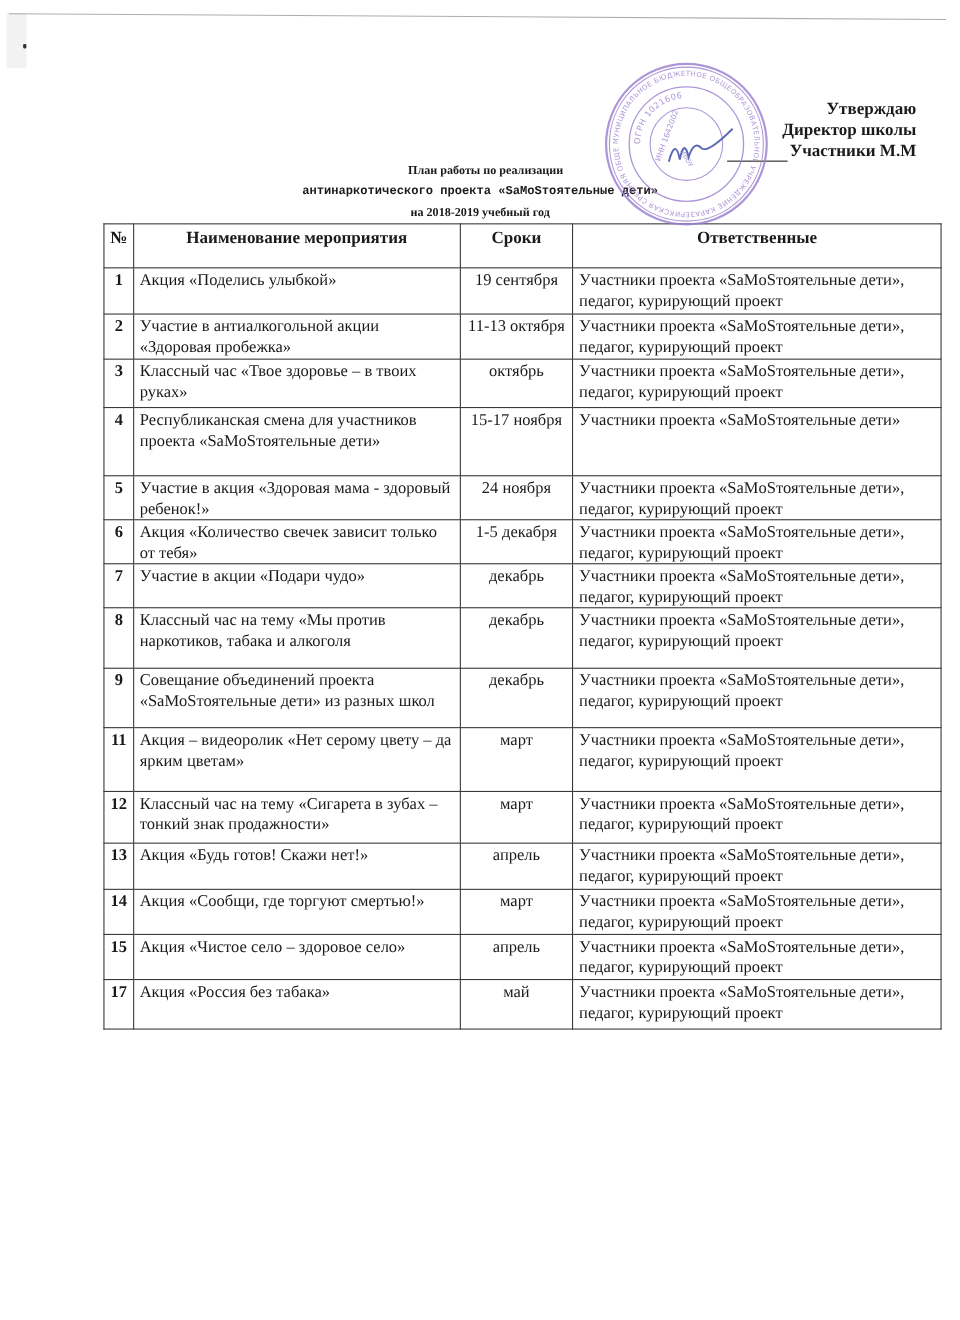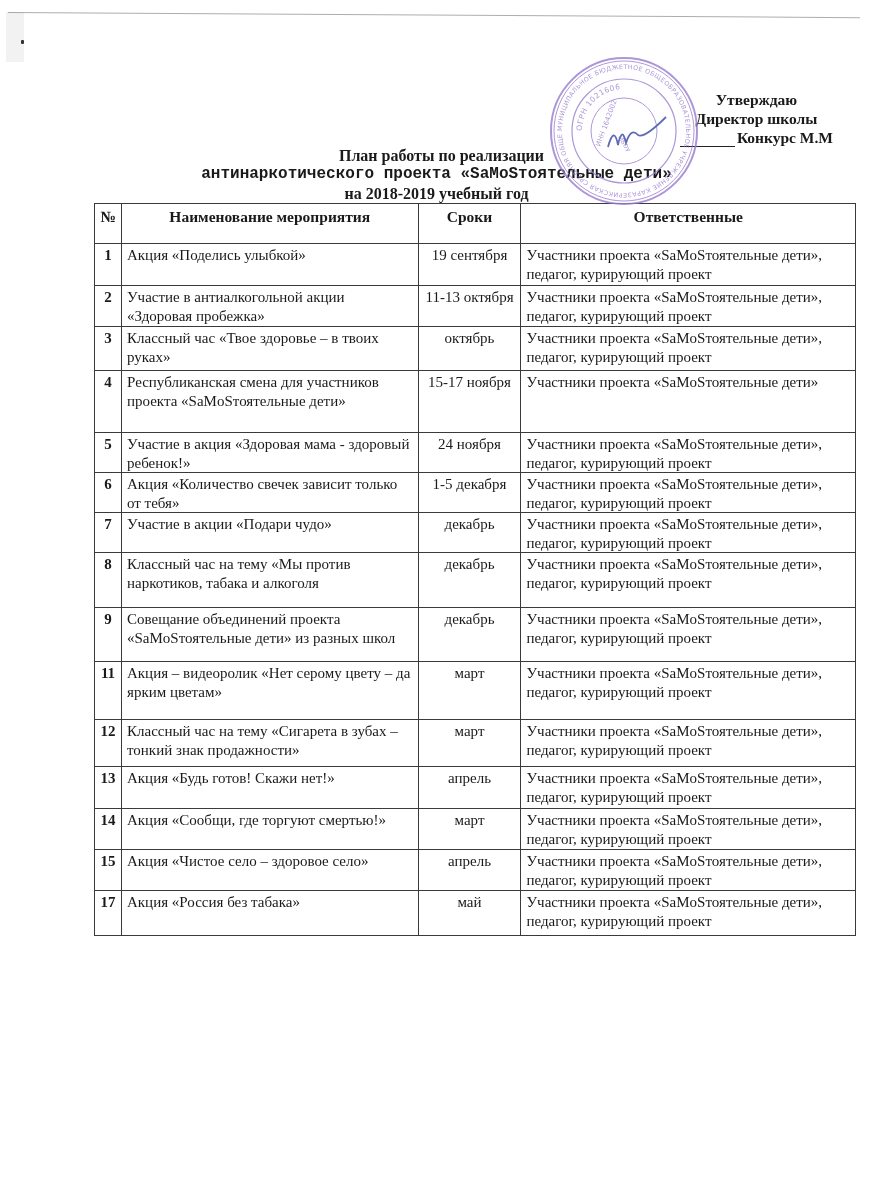--- a/index.html
+++ b/index.html
@@ -40,21 +40,21 @@
     height: 4px;
     background: #333;
     border-radius: 1px;
   }
 
   
   .approval {
     position: absolute;
     right: 40px;
     top: 90px;
-    text-align: center;
+    text-align: right;
     font-weight: bold;
     font-size: 15.5px;
     line-height: 19px;
     z-index: 2;
   }
   .approval .sig-line {
     display: inline-block;
     width: 55px;
     border-bottom: 1px solid #222;
     vertical-align: bottom;
@@ -75,21 +75,21 @@
   }
 
   
   .title {
     position: absolute;
     left: 0;
     width: 873px;
     top: 146px;
     text-align: center;
     font-weight: bold;
-    font-size: 16px;
+    font-size: 11px;
     line-height: 19px;
     z-index: 1;
   }
   .title .l1 { padding-left: 10px; }
   .title .l2 { padding-left: 0; font-family: Liberation Mono, monospace; }
   .title .l3 { padding-left: 0; }
 
   
   table.plan {
     position: absolute;
@@ -129,21 +129,21 @@
 </head>
 <body>
 
 <div class="scan-left"></div>
 <div class="scan-edge"></div>
 <div class="speck" style="left:21px; top:40px;"></div>
 
 <div class="approval">
   <div>Утверждаю</div>
   <div>Директор школы</div>
-  <div><span class="sig-line"></span><span>Конкурс М.М</span></div>
+  <div><span class="sig-line"></span><span>Участники М.М</span></div>
 </div>
 
 <svg class="stamp" viewBox="0 0 152 152">
   <defs>
     <path id="outerArc" d="M76,76 m-62,0 a62,62 0 1,1 124,0 a62,62 0 1,1 -124,0"></path>
     <path id="innerArc" d="M76,76 m-42,0 a42,42 0 1,1 84,0 a42,42 0 1,1 -84,0"></path>
   </defs>
   <circle cx="76" cy="76" r="73" fill="none" stroke="#9b7fcf" stroke-width="2"></circle>
   <circle cx="76" cy="76" r="70" fill="none" stroke="#9b7fcf" stroke-width="1"></circle>
   <circle cx="76" cy="76" r="52" fill="none" stroke="#9b7fcf" stroke-width="1.2"></circle>

